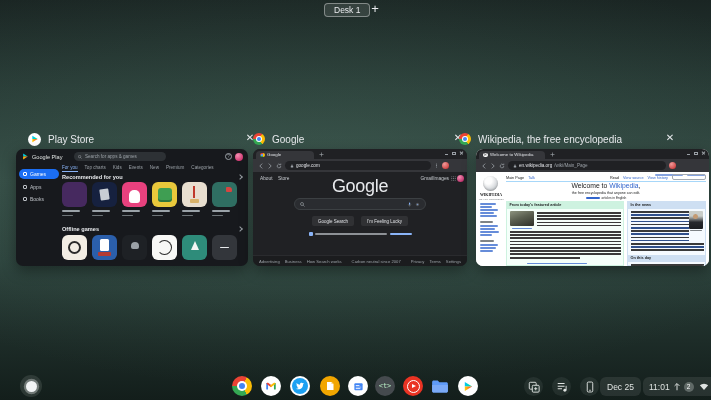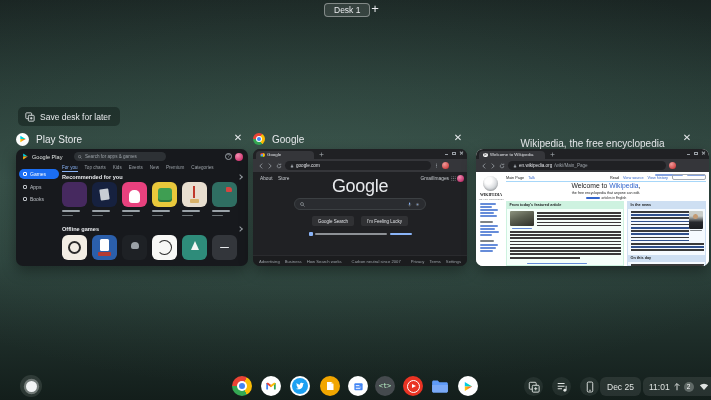--- a/index.html
+++ b/index.html
@@ -142,30 +142,22 @@
     color:#fff; font-size:6.5px; display:flex; align-items:center; justify-content:center; }
 </style>
 </head>
 <body>
 
 <div class="screen">
 
   <button class="dpill">Desk 1</button>
   <button class="dplus">+</button>
 
-  <button class="savedesk">
-    <svg width="10" height="10" viewBox="0 0 12 12">
-      <rect x="1" y="1" width="7" height="7" rx="1" fill="none" stroke="#e8eaed" stroke-width="1"></rect>
-      <rect x="4" y="4" width="7" height="7" rx="1" fill="#2a3a36" stroke="#e8eaed" stroke-width="1"></rect>
-      <path d="M7.5 6v3M6 7.5h3" stroke="#e8eaed" stroke-width="1"></path>
-    </svg>
-    <span>Save desk for later</span>
-  </button>
-
-  <div class="whead" style="left:16px; width:232px;">
+
+  <div class="whead" style="left:28px; width:232px;">
     <span class="appcirc">
       <svg width="8" height="8" viewBox="0 0 24 24">
         <defs>
           <linearGradient id="pg1" x1="0" y1="0" x2="1" y2="0">
               <stop offset="0" stop-color="#00c4ff"></stop>
               <stop offset="1" stop-color="#00e873"></stop>
             </linearGradient>
           <linearGradient id="pg2" x1="0" y1="0" x2="1" y2="0">
               <stop offset="0" stop-color="#ffd400"></stop>
               <stop offset="1" stop-color="#ff3a44"></stop>
@@ -383,21 +375,21 @@
       <span>Advertising</span>
       <span>Business</span>
       <span>How Search works</span>
       <span style="flex:1; text-align:center;">Carbon neutral since 2007</span>
       <span>Privacy</span>
       <span>Terms</span>
       <span>Settings</span>
     </div>
   </div>
 
-  <div class="whead" style="left:476px; width:233px;flex-direction:column;">
+  <div class="whead" style="left:459px; width:233px;">
     <span class="cico">
         <i></i>
         <b></b>
       </span>
     <span class="wtitle">Wikipedia, the free encyclopedia</span>
     <button class="wclose" style="right:15px;">✕</button>
   </div>
 
   <div class="card" id="wCard">
     <div class="tabstrip">

